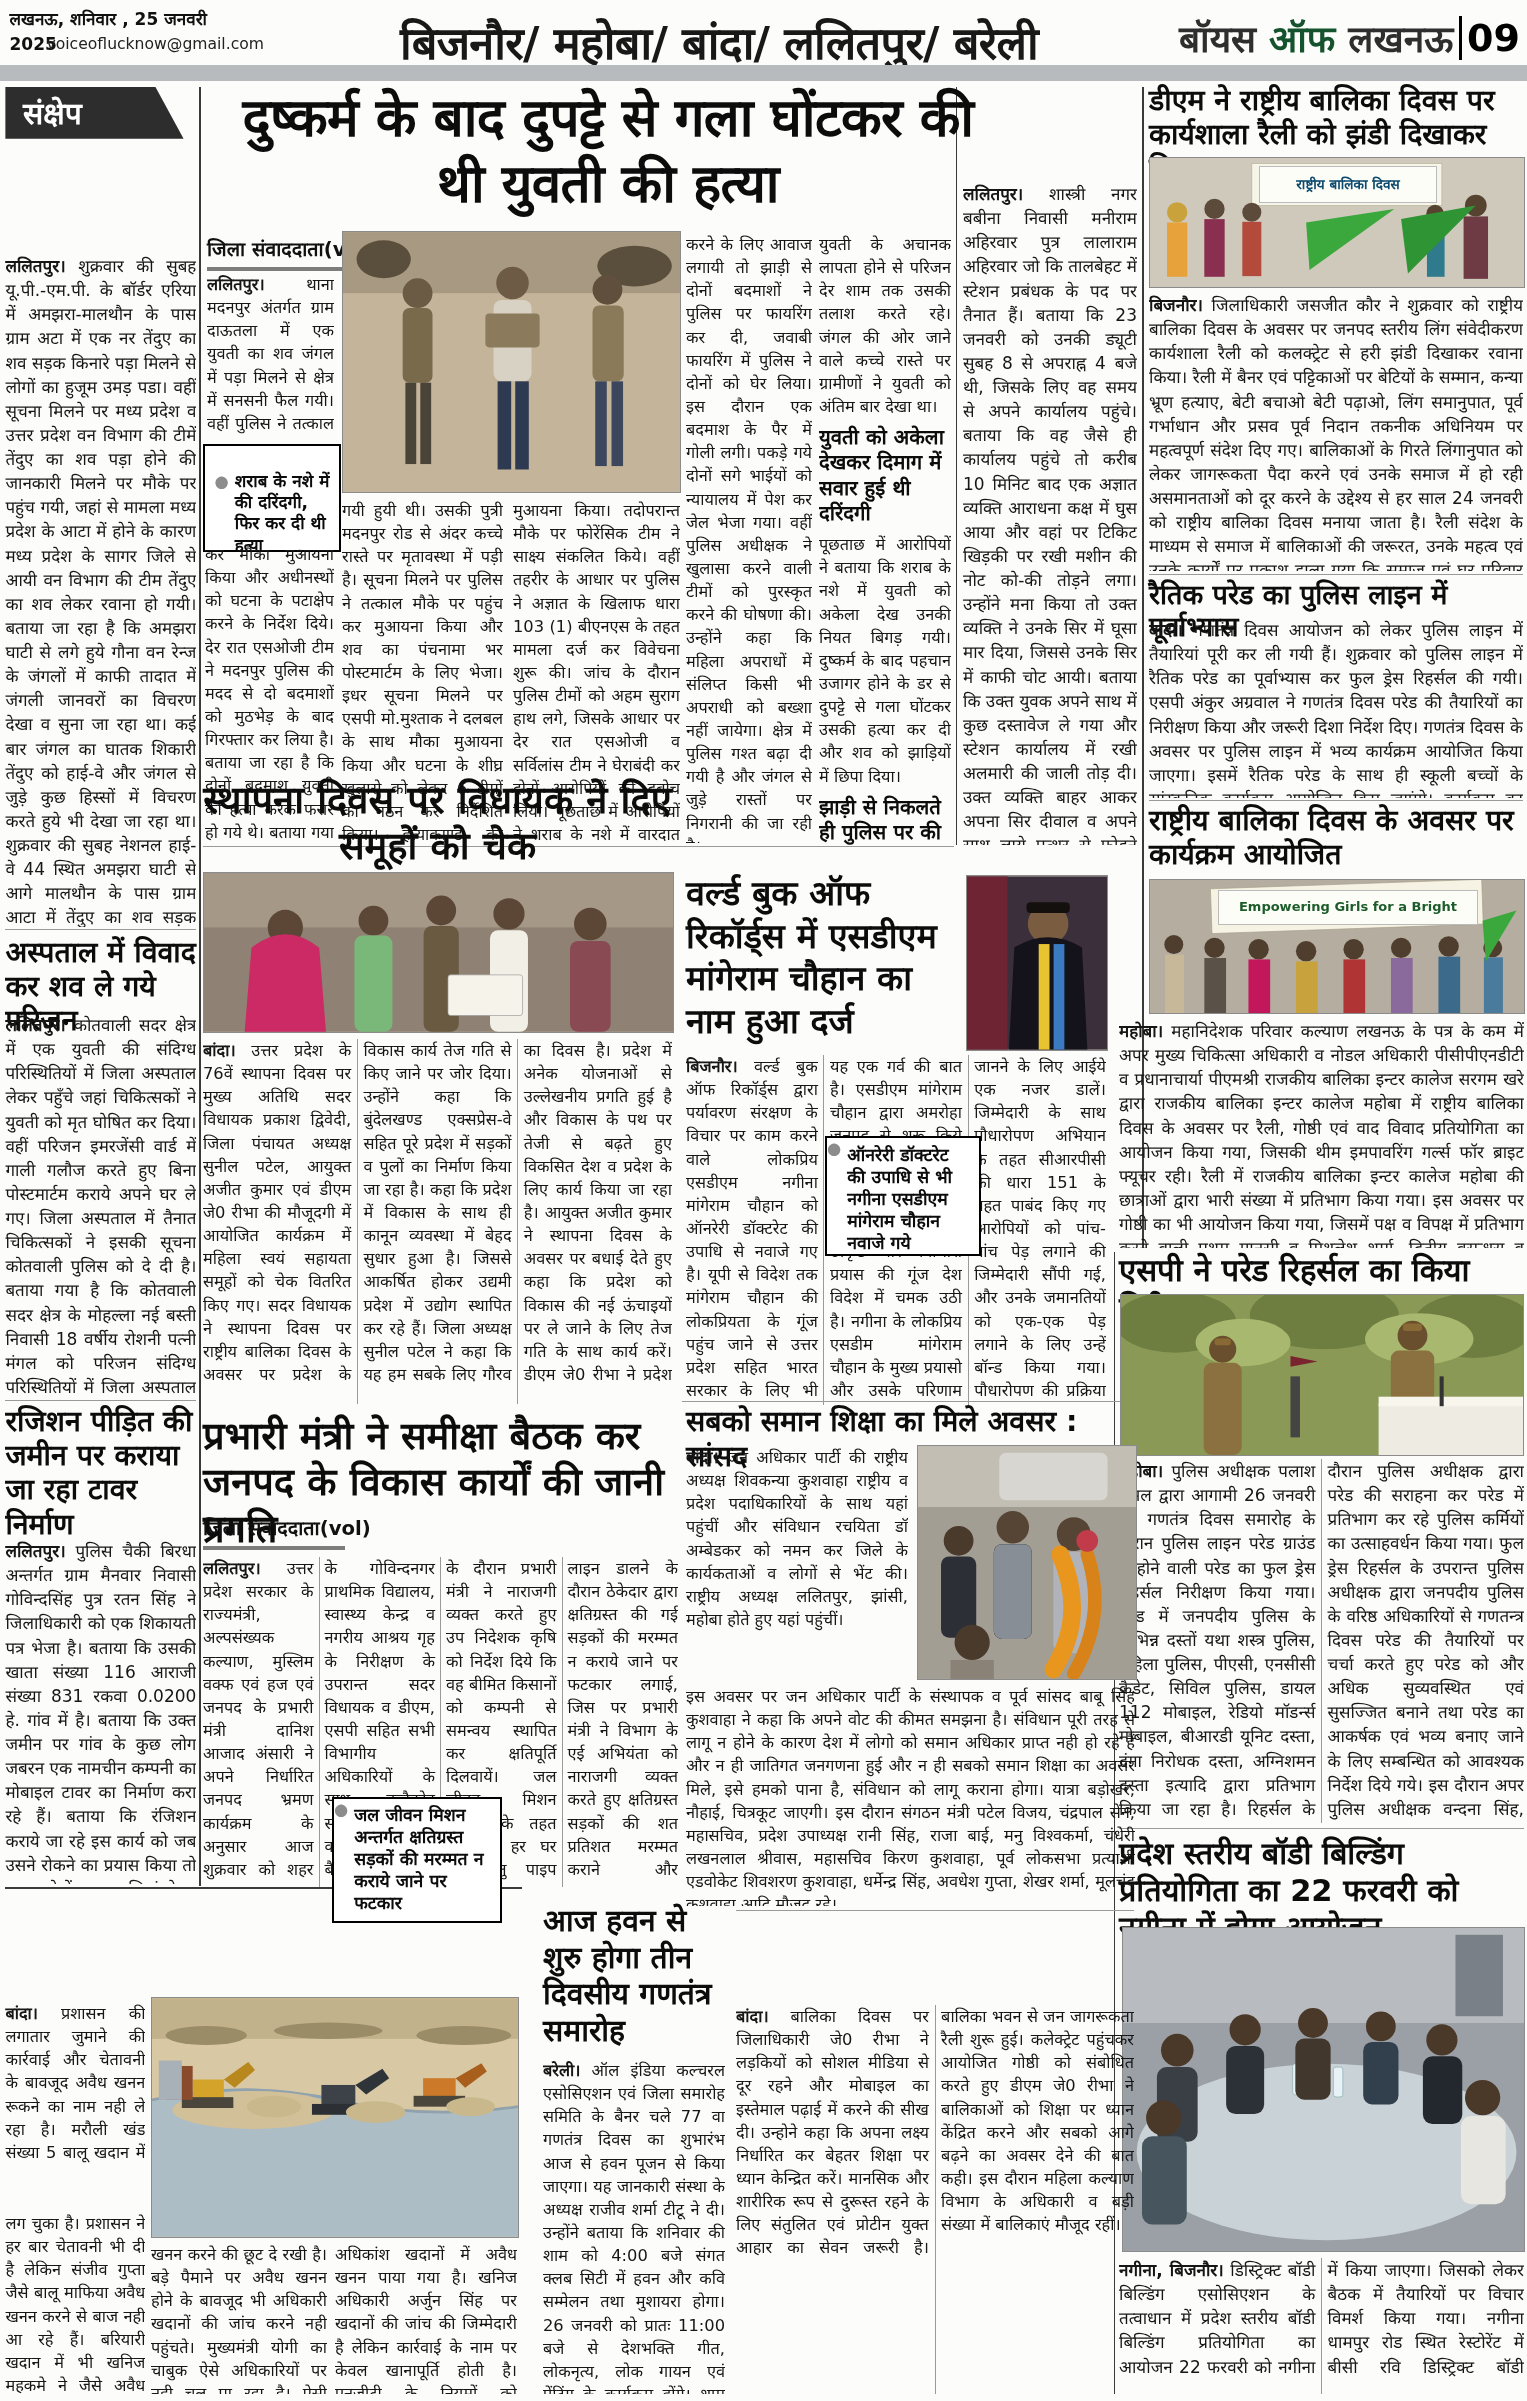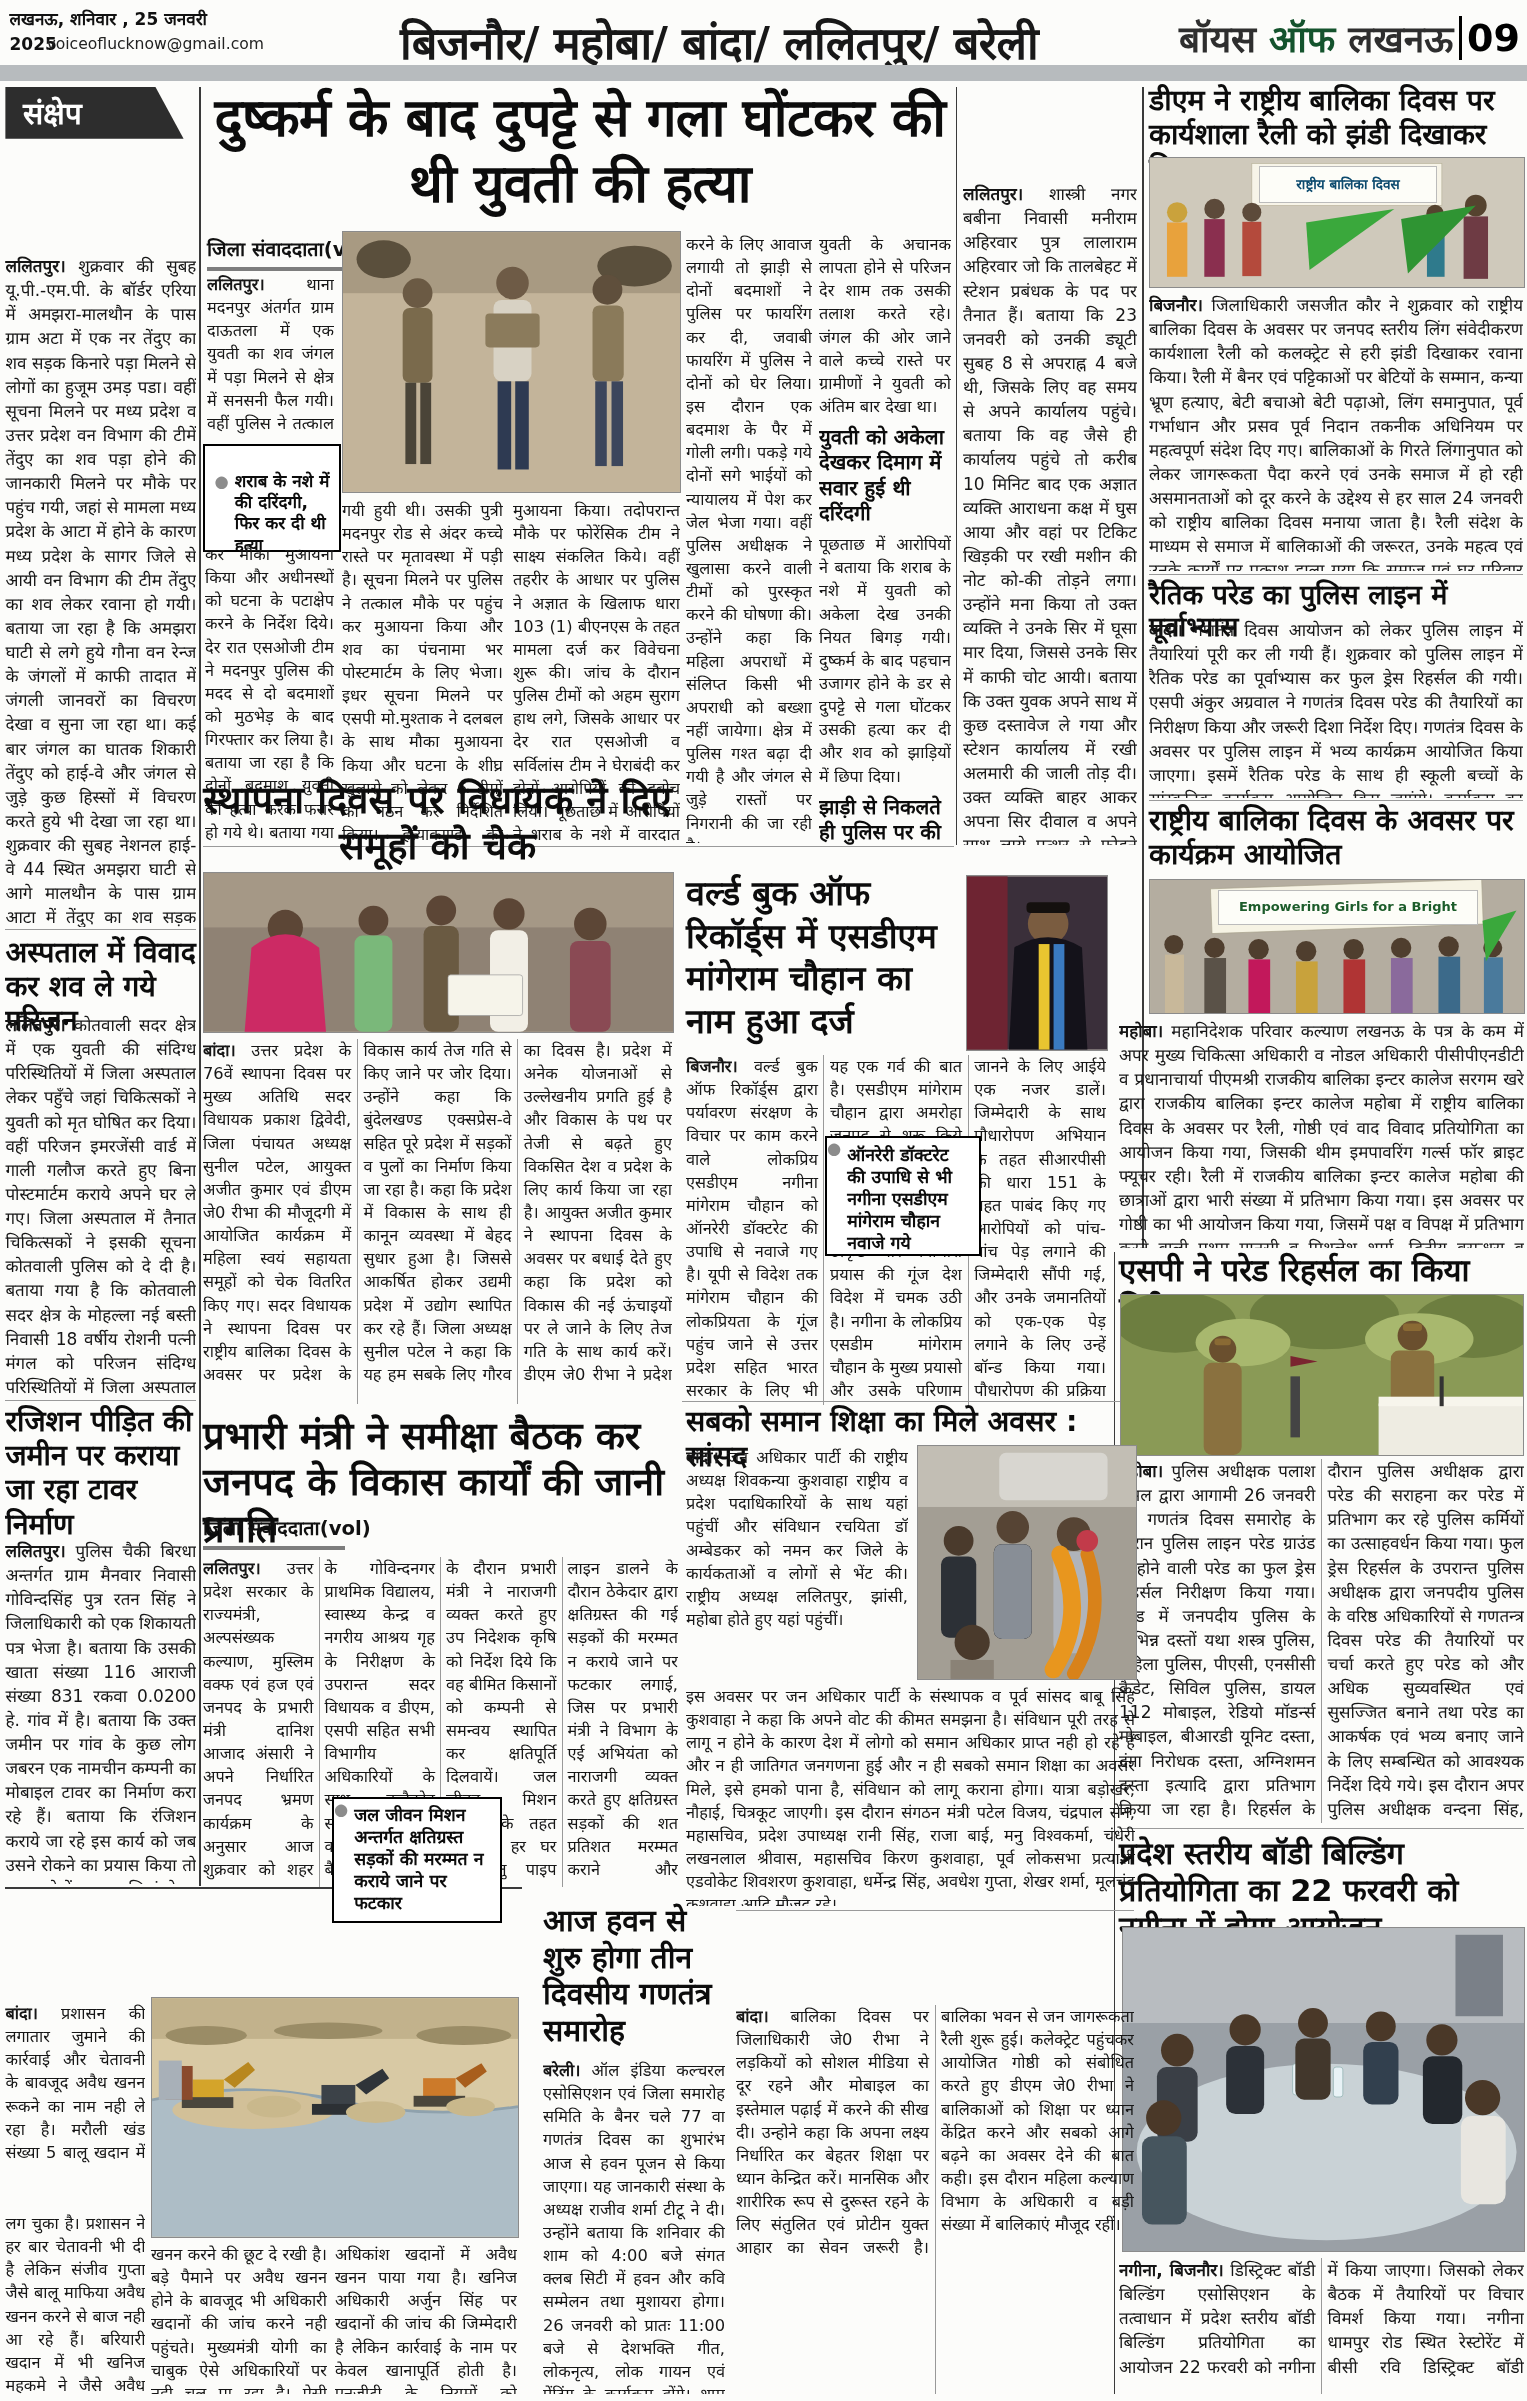--- a/index.html
+++ b/index.html
@@ -9,21 +9,21 @@
   .grayrule{position:absolute;background:#9a9a9a;}
   .graybar{position:absolute;left:0;width:1528px;height:16.3px;background:#b7bbbe;}
   
   .m-date{font-size:17px;font-weight:bold;line-height:1.5;}
   .m-email{font-size:15.6px;color:#222;}
   .m-regions{font-size:45px;font-weight:900;letter-spacing:-0.7px;text-align:center;color:#181818;}
   .m-brand{font-size:37px;font-weight:900;color:#2e2e2e;white-space:nowrap;}
   .m-brand .lt{color:#14532d;}
   .m-page{font-size:38px;font-weight:900;color:#000;border-left:3.4px solid #000;padding-left:5.4px;margin-left:5.4px;}
   
-  .h-xl{font-size:53px;font-weight:900;line-height:1.25;text-align:center;letter-spacing:-0.7px;color:#0c0c0c;}
+  .h-xl{font-size:53px;font-weight:900;line-height:1.25;text-align:center;letter-spacing:-0.7px;color:#0c0c0c;margin-left:28px;}
   .h-big{font-size:41px;font-weight:900;line-height:1.22;letter-spacing:-0.7px;color:#0c0c0c;}
   .h-md{font-size:38px;font-weight:900;line-height:1.22;color:#0c0c0c;}
   .h-sec{font-size:30px;font-weight:900;line-height:1.22;color:#0c0c0c;}
   .h-rail{font-size:28.5px;font-weight:800;line-height:1.2;color:#0c0c0c;}
   .h-worldbook{font-size:34px;font-weight:900;line-height:1.25;color:#0c0c0c;}
   .h-sm{font-size:20.3px;font-weight:800;line-height:1.25;color:#0c0c0c;margin:6.8px 0;}
   
   .bt{font-size:17px;line-height:1.42;text-align:justify;color:#161616;overflow:hidden;}
   .bt .dl{font-weight:bold;}
   .bt-sm{font-size:16.3px;}

